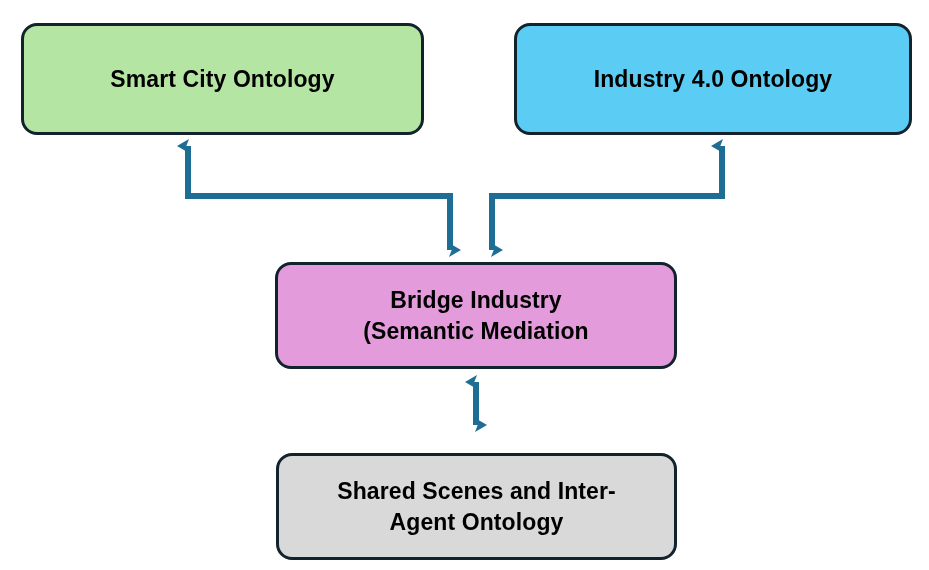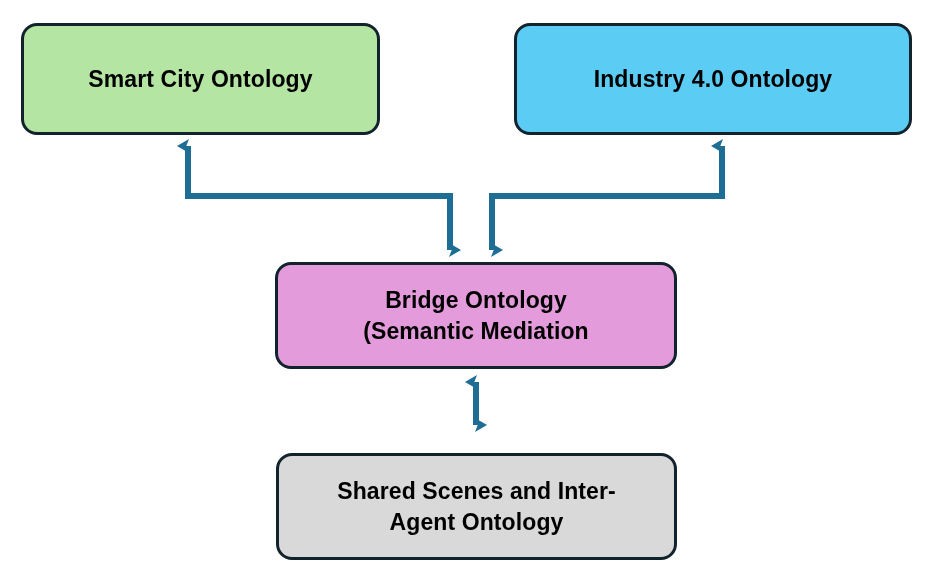--- a/index.html
+++ b/index.html
@@ -41,21 +41,21 @@
     color: #000000;
     font-weight: bold;
     font-size: 23px;
     line-height: 1.32;
     letter-spacing: 0.1px;
     padding: 4px 10px;
   }
   #node-smart-city {
     left: 21px;
     top: 23px;
-    width: 359px;
+    width: 403px;
     height: 112px;
     background: #b5e5a3;
   }
   #node-industry {
     left: 514px;
     top: 23px;
     width: 398px;
     height: 112px;
     background: #5bcdf5;
   }
@@ -118,21 +118,21 @@
   <div class="node" id="node-smart-city">
     <span class="node-label">Smart City Ontology</span>
   </div>
 
   <div class="node" id="node-industry">
     <span class="node-label">Industry 4.0 Ontology</span>
   </div>
 
   <div class="node" id="node-bridge">
     <span class="node-label">
-      <span>Bridge Ontology</span><br>
+      <span>Bridge Industry</span><br>
       <span>(Semantic Mediation</span>
     </span>
   </div>
 
   <div class="node" id="node-shared">
     <span class="node-label">
       <span>Shared Scenes and Inter-</span><br>
       <span>Agent Ontology</span>
     </span>
   </div>

